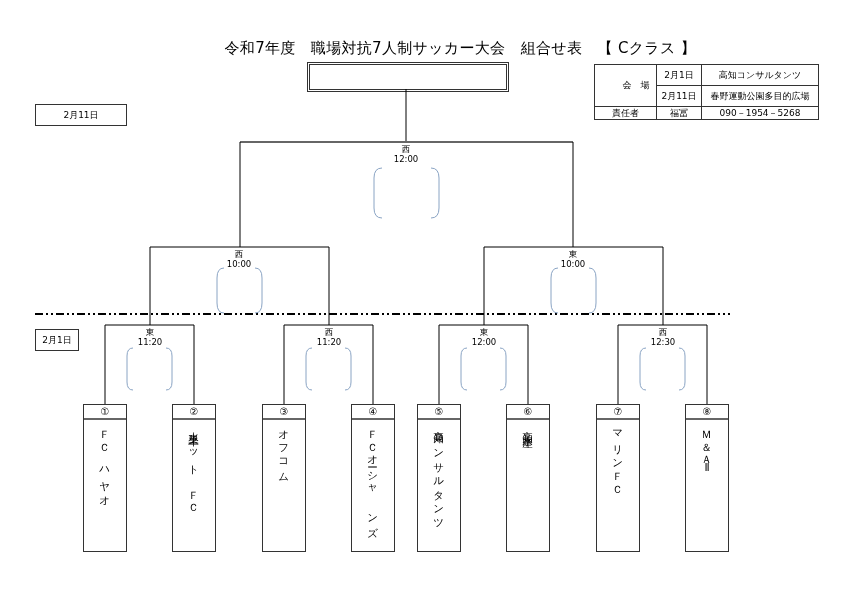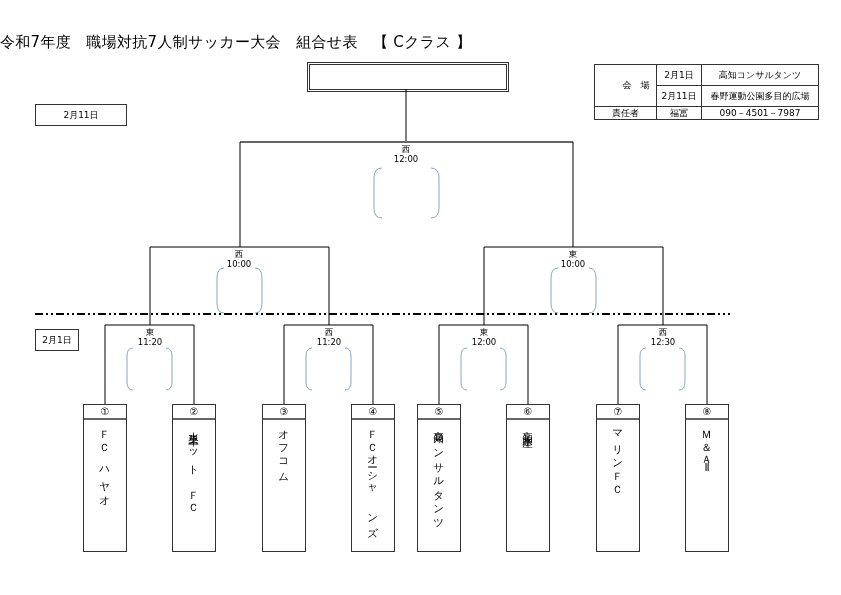--- a/index.html
+++ b/index.html
@@ -1,19 +1,19 @@
 <!DOCTYPE html>
 <html><head>
 <meta charset="utf-8">
 <style>
   html, body { margin:0; padding:0; background:#ffffff; }
   body { width:841px; height:595px; position:relative; overflow:hidden;
          font-family:"DejaVu Sans", "Liberation Sans", sans-serif; color:#000; }
   .abs { position:absolute; }
-  #title { left:0; width:696px; top:33px; text-align:left; font-size:15px; letter-spacing:0.3px; }
+  #title { left:0; width:696px; top:39px; text-align:right; font-size:15px; letter-spacing:0.3px; }
   #final-box { left:307px; top:62px; width:196px; height:24px; border:3px double #333; }
   .date-box { border:1px solid #333; font-size:9px; text-align:center; line-height:20px; height:20px; }
   #date-top { left:35px; top:104px; width:90px; }
   #date-bottom { left:35px; top:329px; width:42px; line-height:20px; height:20px; }
   #venue-table { left:594px; top:64px; border-collapse:collapse; font-size:9px; }
   #venue-table td { border:1px solid #333; padding:0 3px; text-align:center; height:20px; }
   #venue-table tr.resp td { height:12px; line-height:12px; border-top:1.5px solid #333;margin-left:35px; }
   svg#bracket { position:absolute; left:0; top:0; }
   .match-label { position:absolute; width:60px; text-align:center; font-size:8.5px; line-height:10px; }
   .team-box { position:absolute; width:42px; height:146px; border:1px solid #333; top:404px; background:#fff; }
@@ -38,21 +38,21 @@
     <td style="width:38px;">2月1日</td>
     <td style="width:110px;">高知コンサルタンツ</td>
   </tr>
   <tr>
     <td>2月11日</td>
     <td>春野運動公園多目的広場</td>
   </tr>
   <tr class="resp">
     <td>責任者</td>
     <td>福冨</td>
-    <td>090－4501－7987</td>
+    <td>090－1954－5268</td>
   </tr>
 </tbody>
   </table>
 
 <svg id="bracket" width="841" height="595">
 
   <line x1="406" y1="89" x2="406" y2="142" stroke="#000" stroke-width="1"></line>
   <line x1="240" y1="142" x2="573" y2="142" stroke="#666" stroke-width="2"></line>
   <line x1="240" y1="142" x2="240" y2="247" stroke="#000" stroke-width="1"></line>
   <line x1="573" y1="142" x2="573" y2="247" stroke="#000" stroke-width="1"></line>

